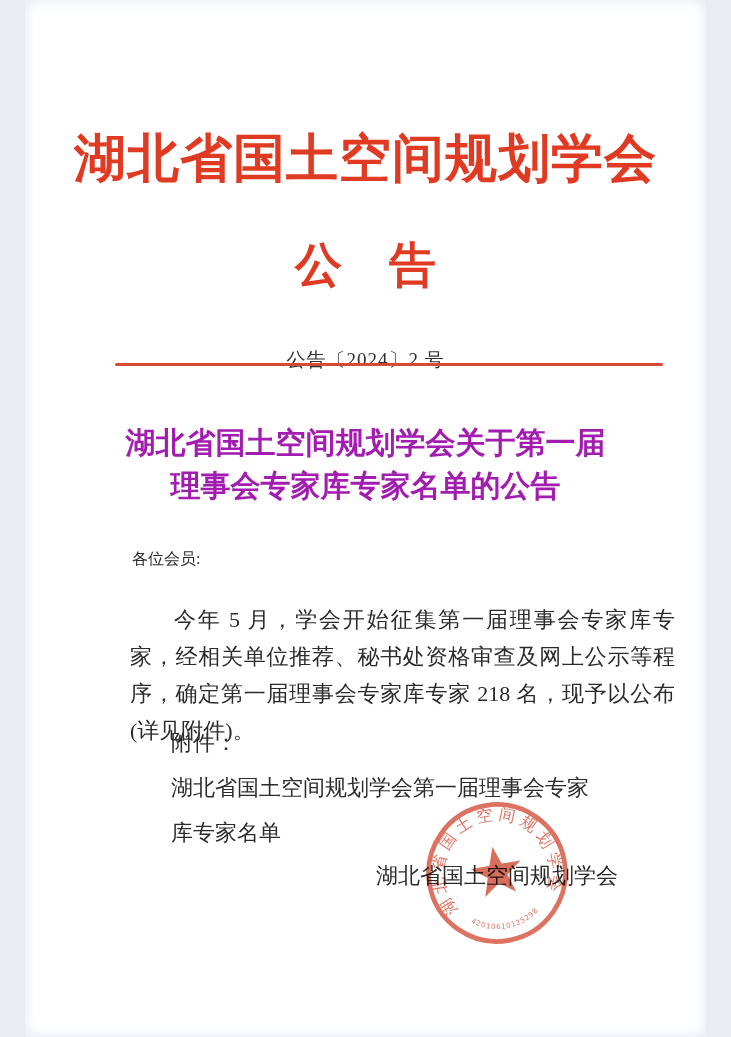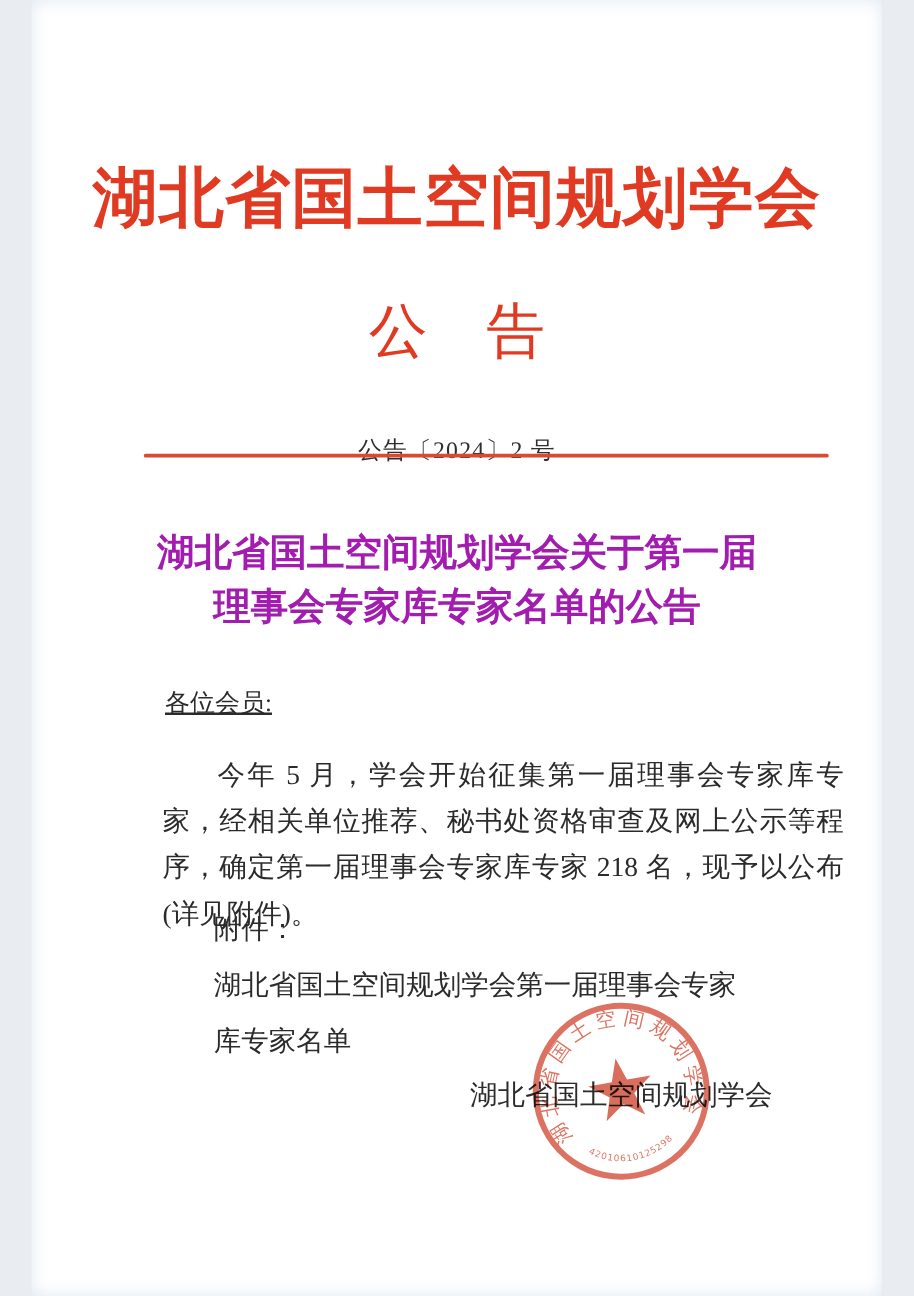--- a/index.html
+++ b/index.html
@@ -17,21 +17,21 @@
     position:absolute;top:124px;left:0;width:100%;
     text-align:center;
     font-size:52px;font-weight:bold;
     color:#e03b22;
     letter-spacing:1px;
     white-space:nowrap;
   }
   .doc-type{
     position:absolute;top:234px;left:0;width:100%;
     text-align:center;
-    font-size:47px;font-weight:normal;
+    font-size:47px;font-weight:bold;
     color:#e03b22;
     white-space:nowrap;
   }
   .doc-number{
     position:absolute;top:347px;left:0;width:100%;
     text-align:center;
     font-size:19px;
     color:#2e2e2e;
     letter-spacing:1px;
   }
@@ -40,22 +40,21 @@
     background:#d84a33;border-radius:2px;
   }
   .doc-title{
     position:absolute;top:421px;left:0;width:100%;
     text-align:center;
     font-size:30px;font-weight:bold;line-height:43px;
     color:#a21caf;
   }
   .salutation{
     position:absolute;top:549px;left:107px;
-    font-size:20px;
-    text-decoration:underline;
+    font-size:16px;
   }
   .paragraph{
     position:absolute;top:601px;left:105px;width:545px;
     font-size:22px;line-height:37px;
     text-indent:2em;
     text-align:justify;
     margin:0;
   }
   .attachment{
     position:absolute;top:720px;left:146px;width:490px;

